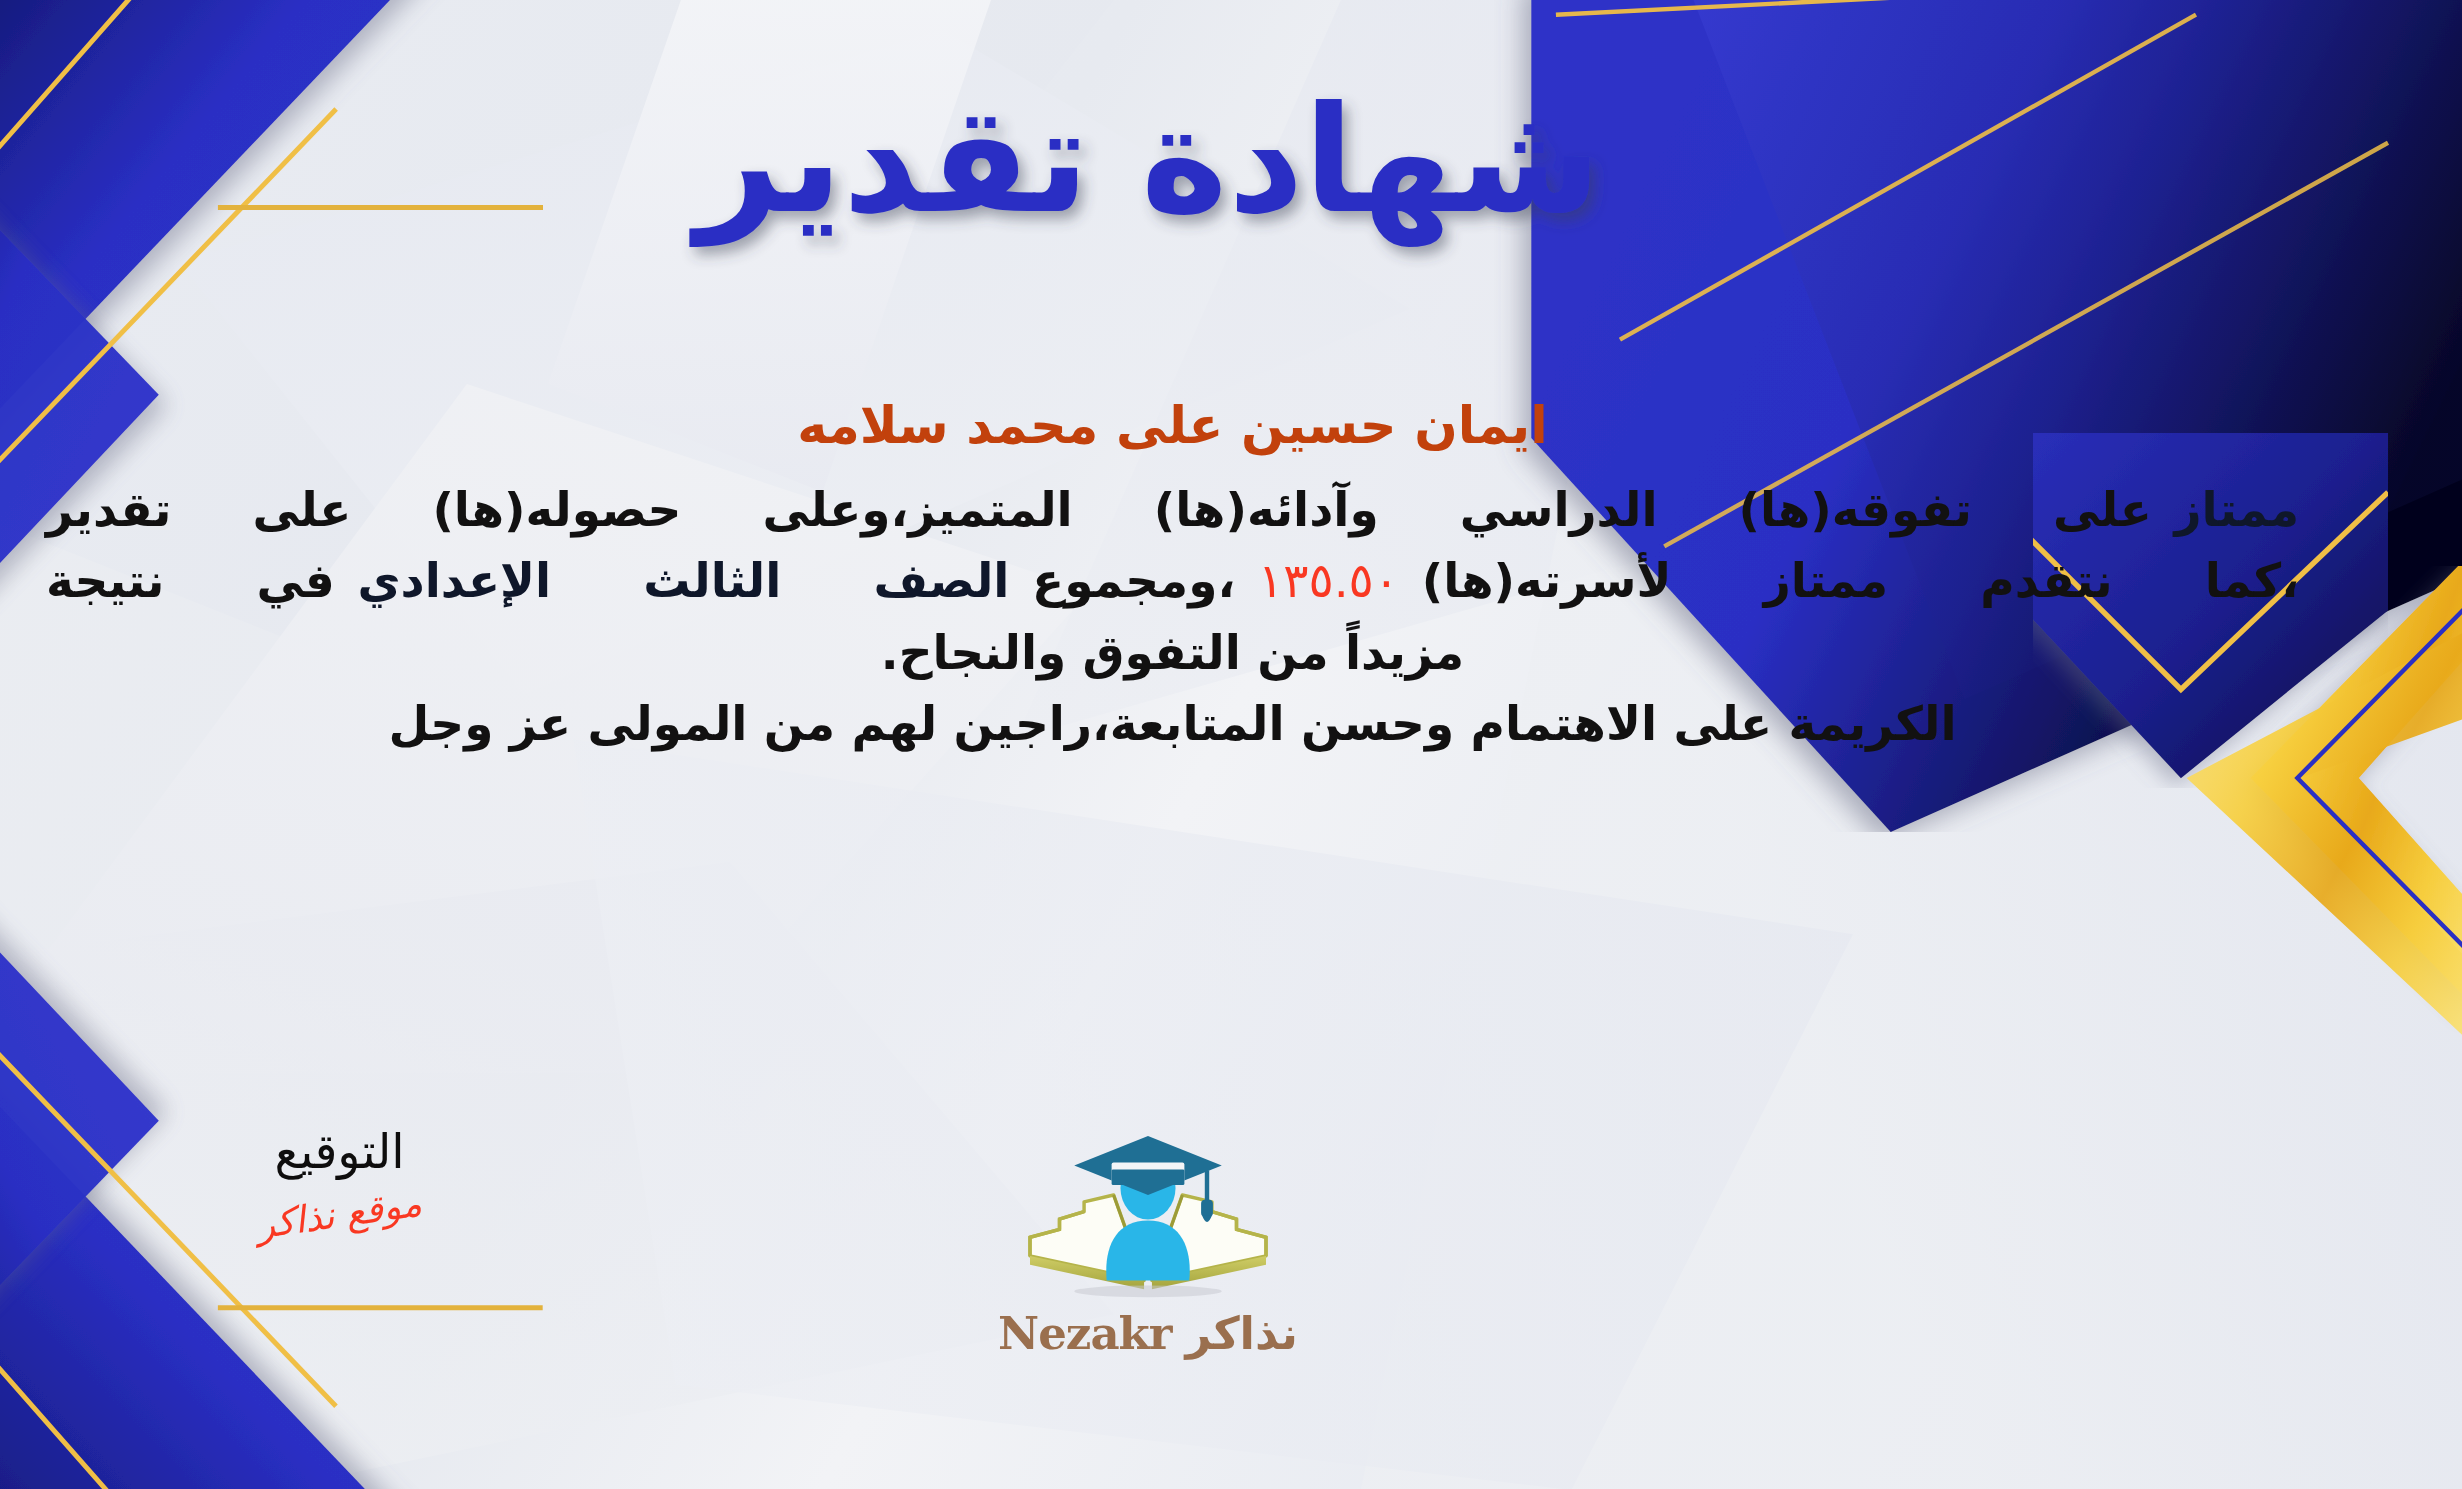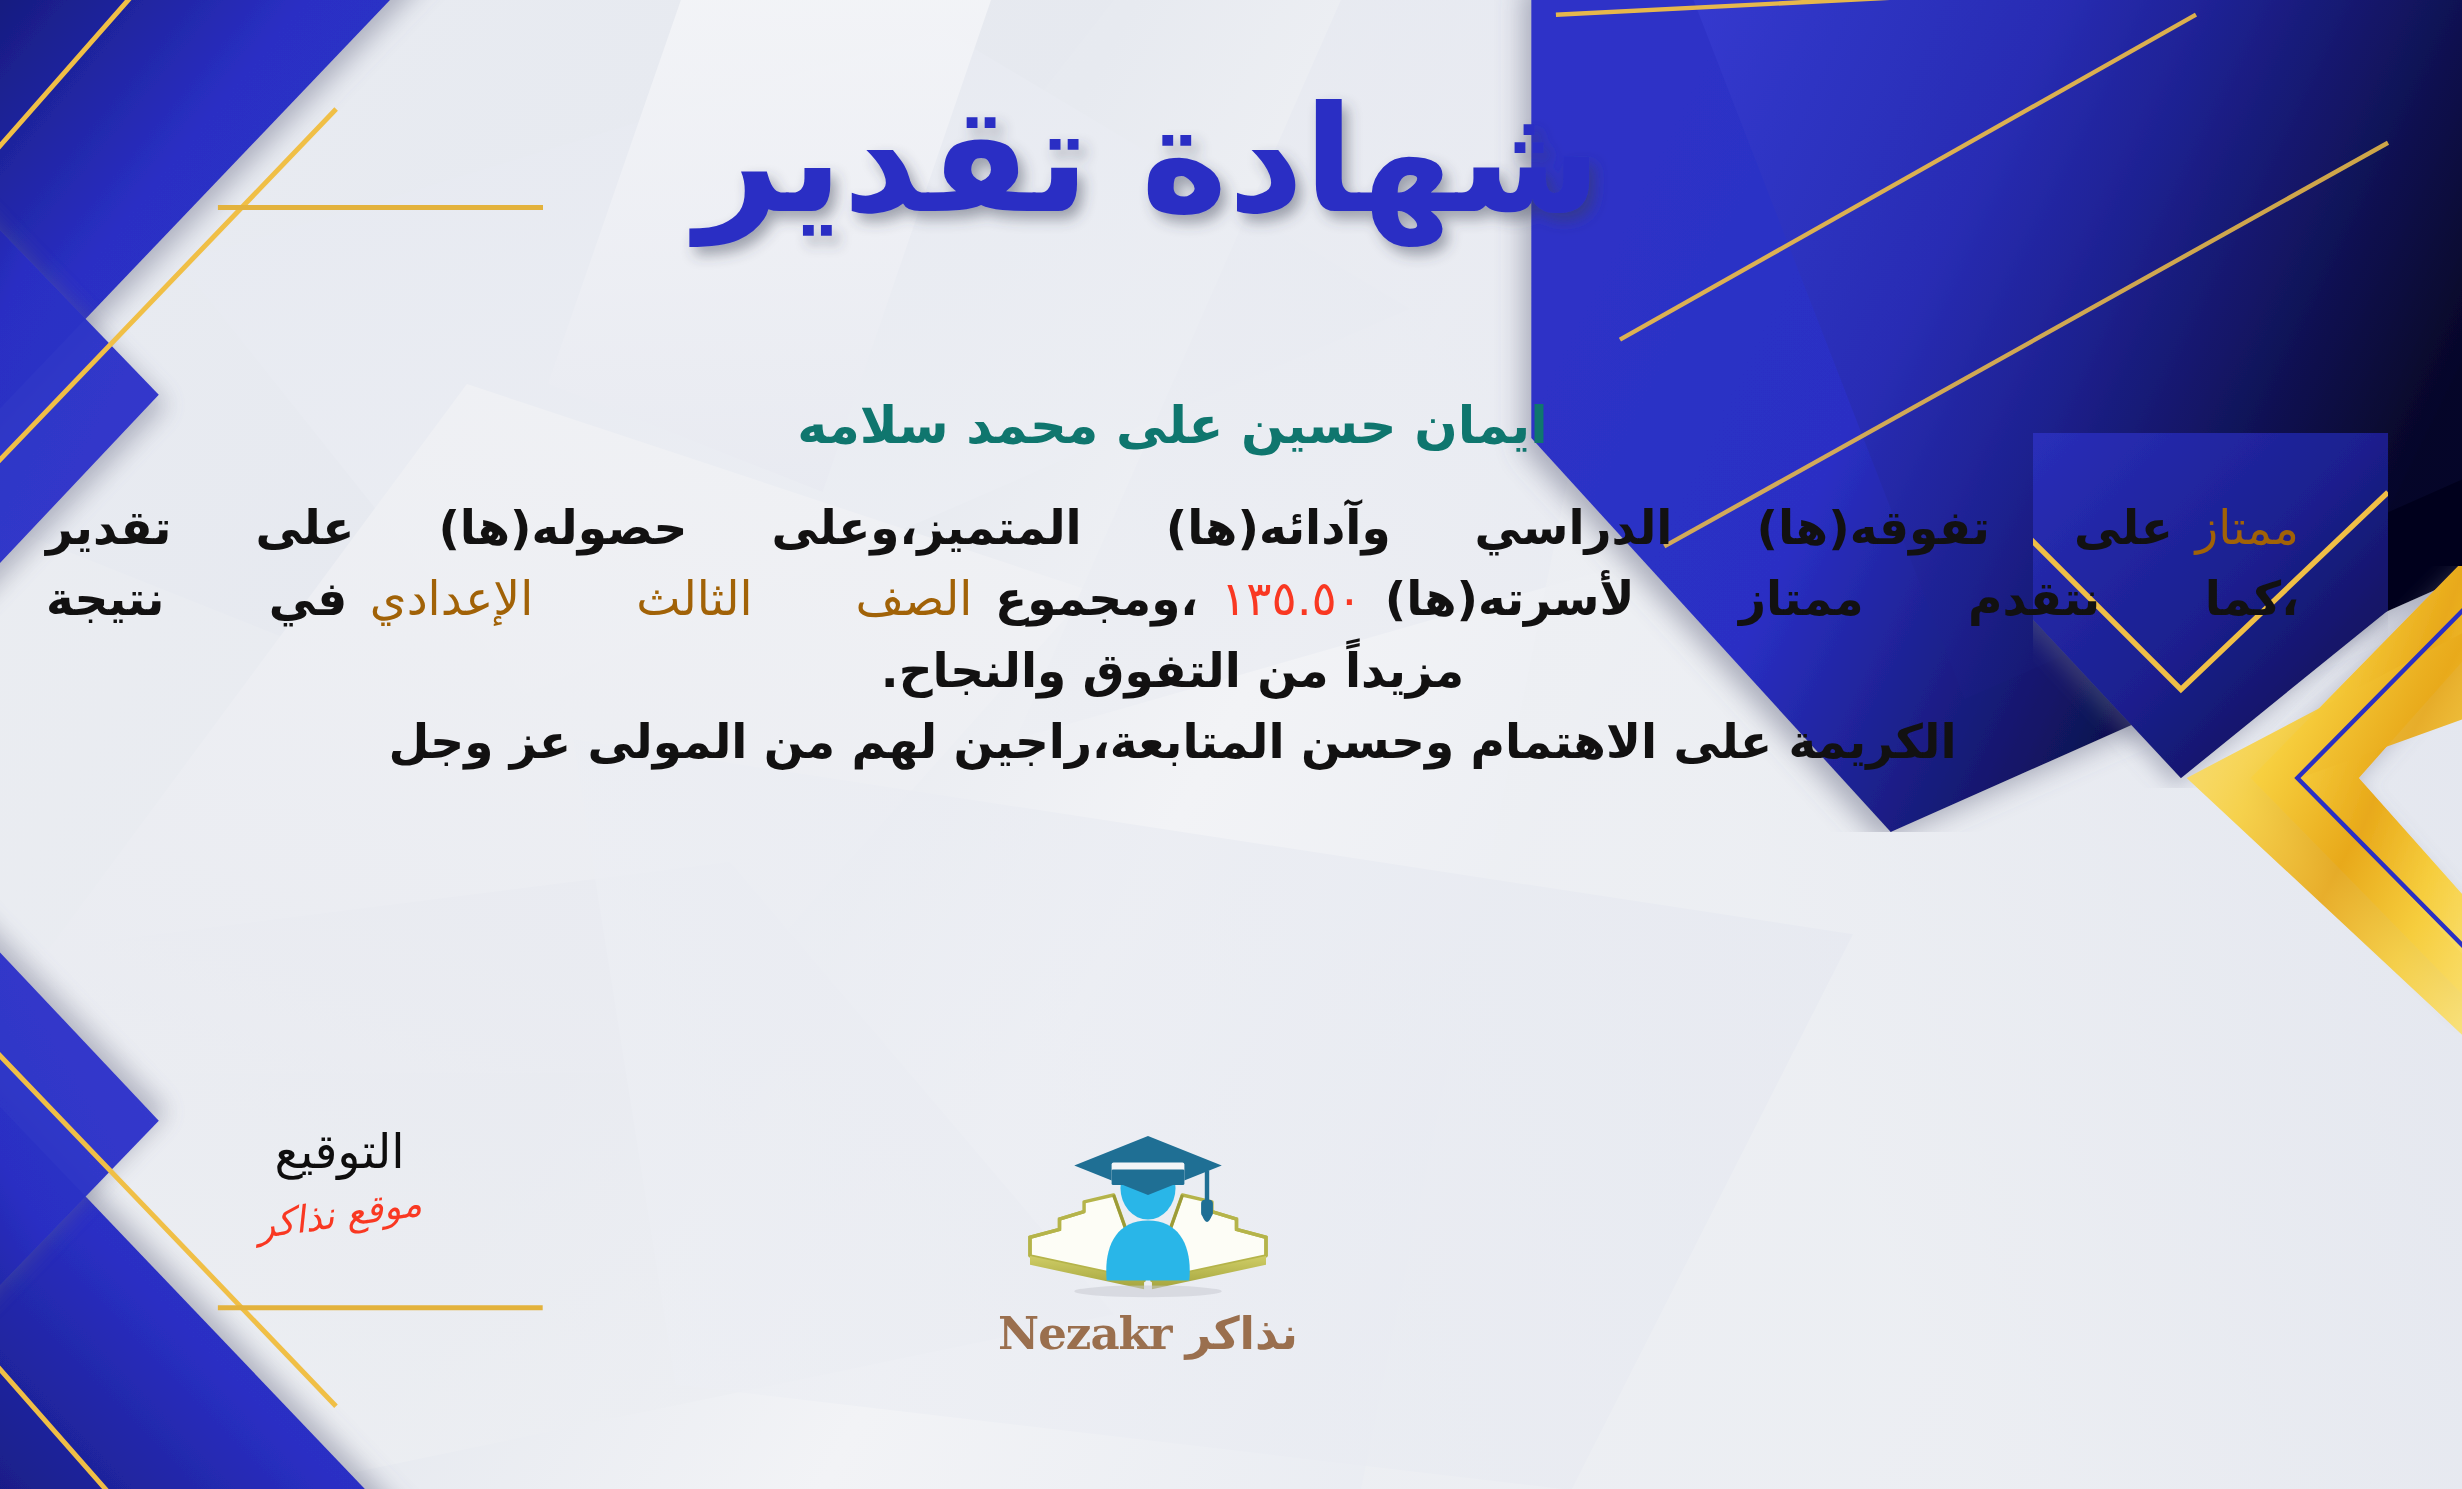--- a/index.html
+++ b/index.html
@@ -83,33 +83,33 @@
   .lead{
     font-size:55px;
     color:#12100f;
     font-weight:600;
     letter-spacing:-0.5px;
     margin-bottom:18.7px;
     line-height:1.28;
   }
   .student-name{
     font-size:51px;
-    color:#0f766e;
+    color:#c2410c;
     font-weight:700;
-    margin-bottom:34px;
+    margin-bottom:16px;
     line-height:1.25;
   }
   .para{
     font-size:47px;
     color:#121111;
     font-weight:600;
     line-height:1.52;
     direction:rtl;
   }
-  .para .hl{color:#a16207;font-weight:400;}
+  .para .hl{color:#0f172a;font-weight:700;}
   .para .sp{display:inline-block;width:22.7px;}
   .para .num{color:#f93822;font-weight:400;}
   .p-line{display:block;white-space:nowrap;}
   .p-line.just{text-align:justify;text-align-last:justify;white-space:normal;}
   .p-line.c{text-align:center;}
 
   
   .sign-block{
     position:absolute;
     left:auto;right:1950px;

